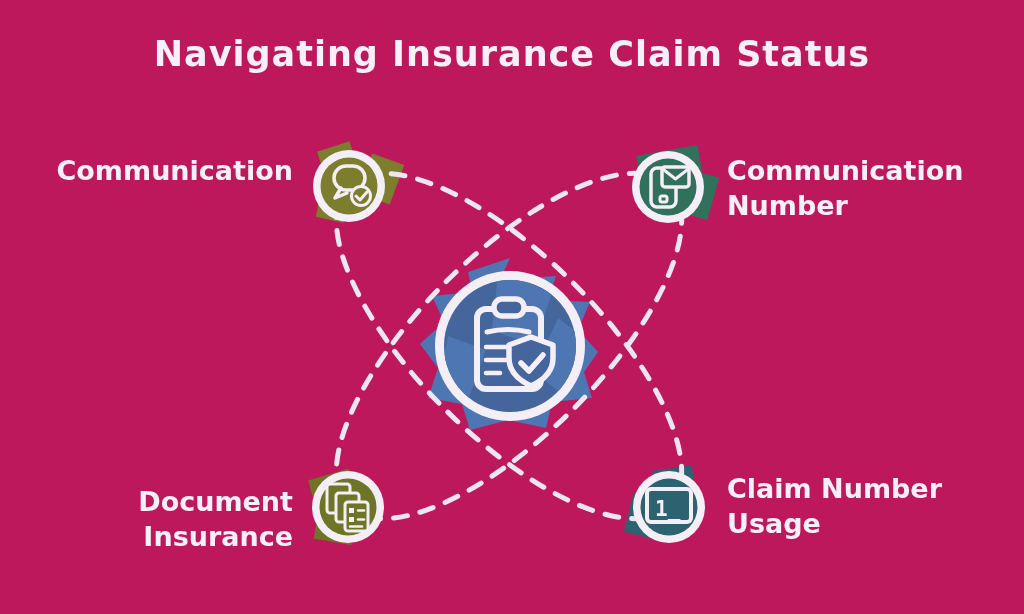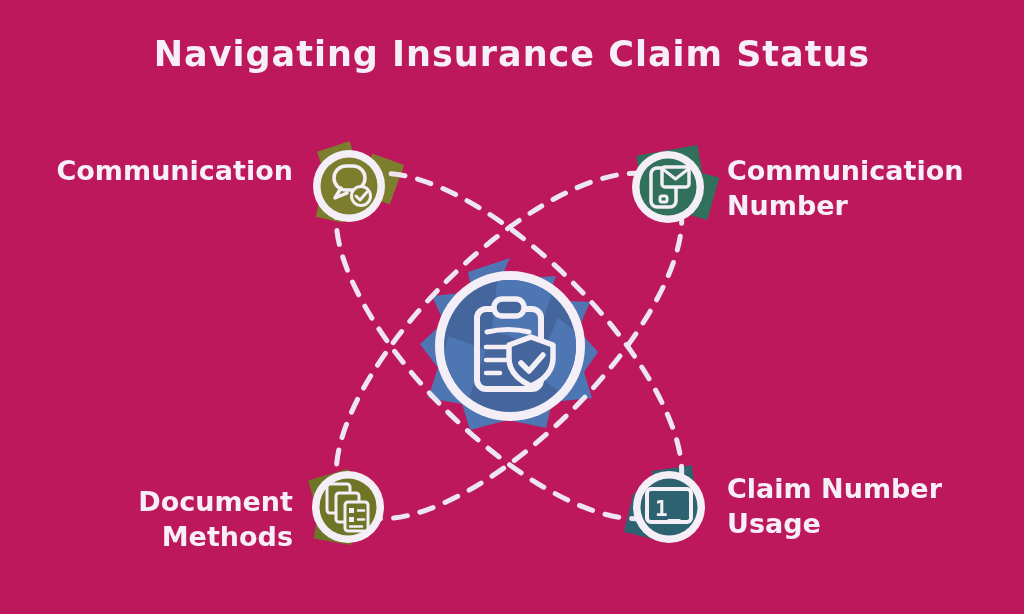--- a/index.html
+++ b/index.html
@@ -139,20 +139,20 @@
 
   <div class="node-label label-tl">
     <span class="label-line">Communication</span>
   </div>
   <div class="node-label label-tr">
     <span class="label-line">Communication</span>
     <span class="label-line">Number</span>
   </div>
   <div class="node-label label-bl">
     <span class="label-line">Document</span>
-    <span class="label-line">Methods</span>
+    <span class="label-line">Insurance</span>
   </div>
   <div class="node-label label-br">
     <span class="label-line">Claim Number</span>
     <span class="label-line">Usage</span>
   </div>
 
 </div>
 
 </body></html>

